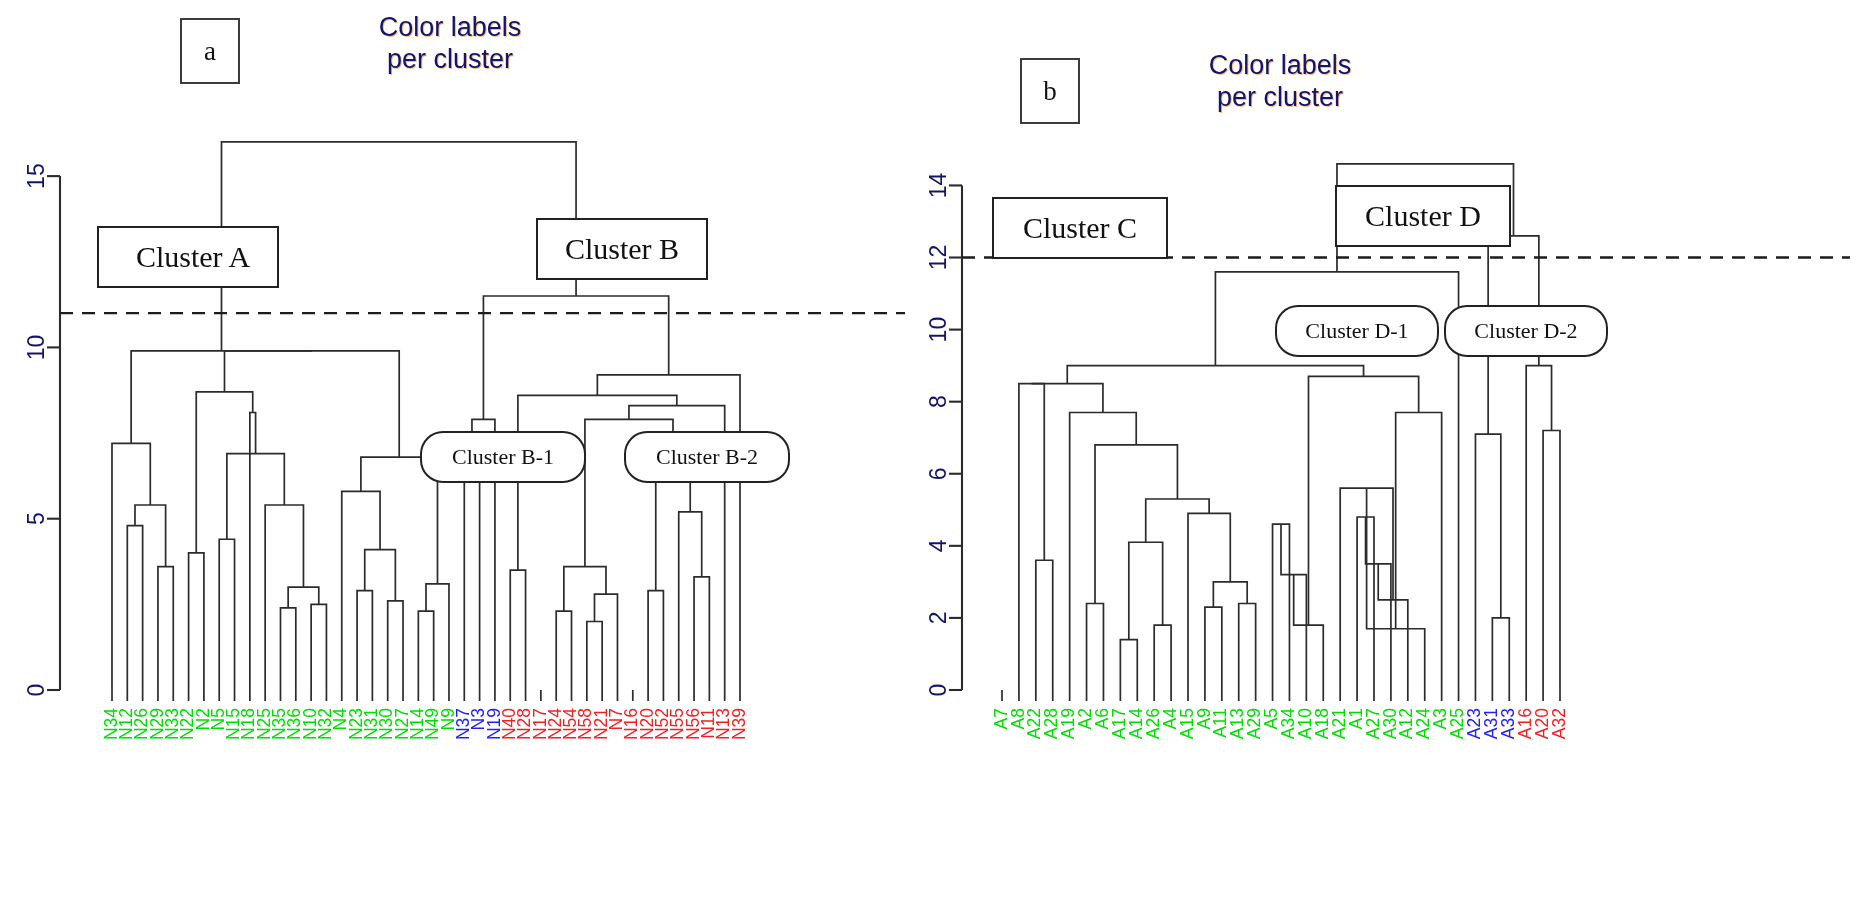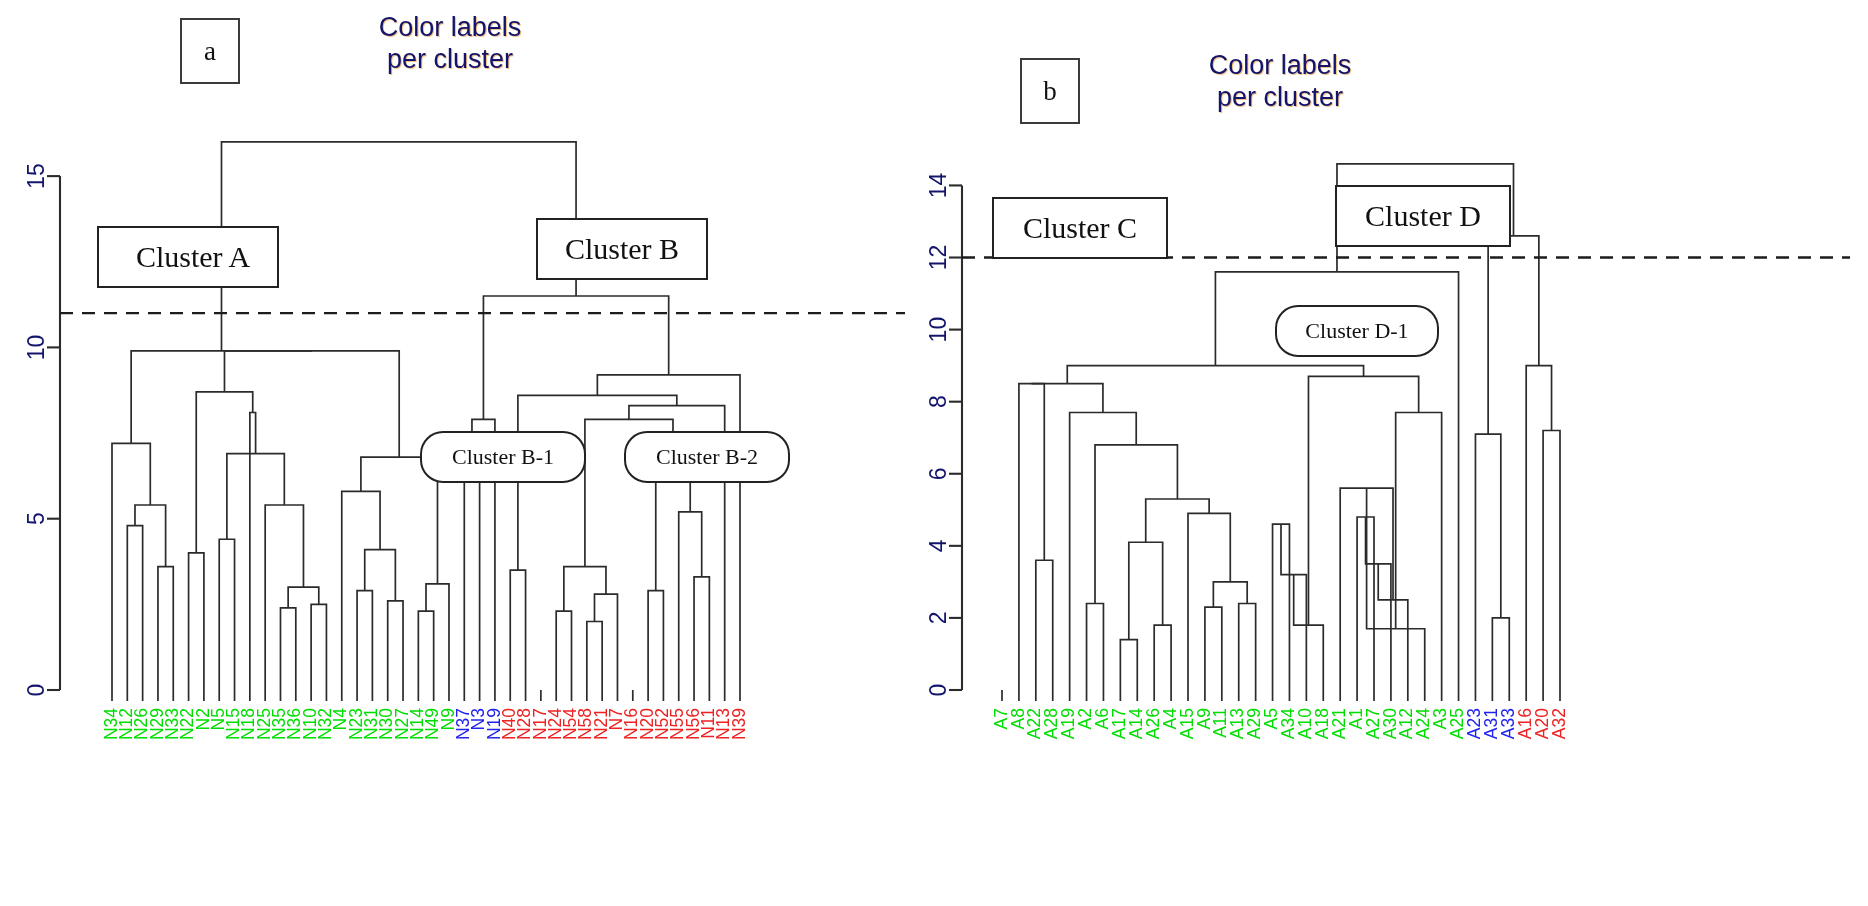--- a/index.html
+++ b/index.html
@@ -308,15 +308,16 @@
         <path d="M 623.0909090909091 690 L 623.0909090909091 701" class="dendro-line"></path>
         <text x="623.0909090909091" y="708" class="leaf-label" fill="#ee2222" text-anchor="end" dominant-baseline="middle" transform="rotate(-90 623.0909090909091 708)">A20</text>
         <path d="M 640 690 L 640 701" class="dendro-line"></path>
         <text x="640" y="708" class="leaf-label" fill="#ee2222" text-anchor="end" dominant-baseline="middle" transform="rotate(-90 640 708)">A32</text>
         <path d="M 42 257.51677852348996 L 930 257.51677852348996" class="cut-line"></path>
       </svg>
 
     <div class="cbox big" id="box-C" style="left:72px;top:197px;width:172px;height:58px;">Cluster C</div>
     <div class="cbox big" id="box-D" style="left:415px;top:185px;width:172px;height:58px;">Cluster D</div>
     <div class="cbox small" id="box-D1" style="left:355px;top:305px;width:160px;height:48px;">Cluster D-1</div>
+    <div class="cbox small" id="box-D2" style="left:524px;top:305px;width:160px;height:48px;">Cluster D-2</div>
   </div>
 
 </div>
 
 </body></html>

